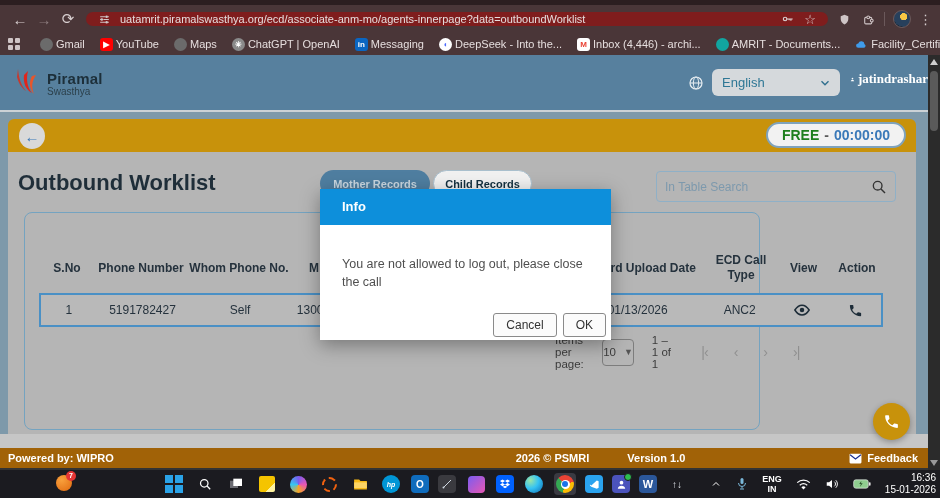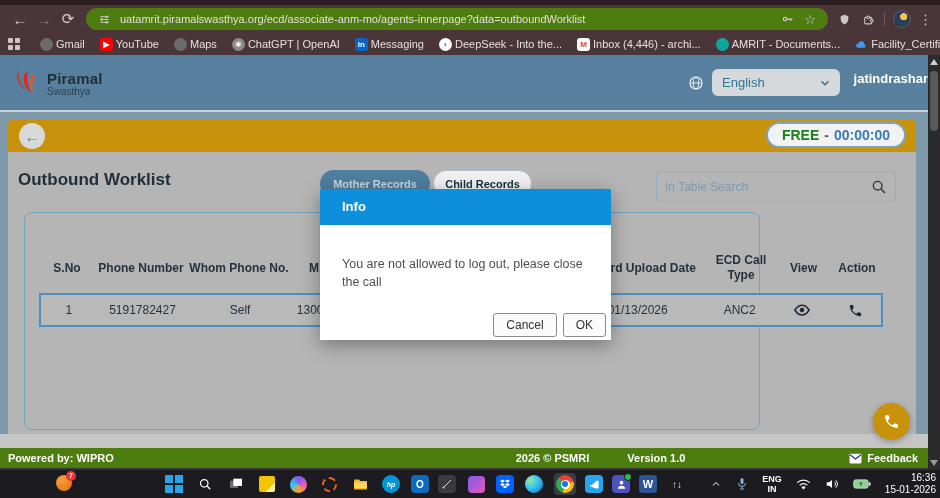--- a/index.html
+++ b/index.html
@@ -6,21 +6,21 @@
   body { font-family:"Liberation Sans", sans-serif; background:#000; }
   #screen { position:relative; width:940px; height:498px; overflow:hidden; background:#b5b5b5; }
   .abs { position:absolute; }
   svg { display:block; }
 
   
   .tabstrip { left:0; top:0; width:940px; height:5px; background:#2c1e20; }
   .toolbar { left:0; top:5px; width:940px; height:28px; background:#4a3638; display:flex; align-items:center; }
   .navbtn { color:#d8cfd0; font-size:15px; width:24px; text-align:center; cursor:pointer; }
   .navbtn.dim { color:#8d7c7e; }
-  .urlpill { height:22px; width:742px; margin-left:6px; background:#4d7c0f; border-radius:11px; display:flex; align-items:center; padding:0 10px; }
+  .urlpill { height:14px; width:742px; margin-left:6px; background:#7f1d1d; border-radius:11px; display:flex; align-items:center; padding:0 10px; }
   .urltext { color:#e6dede; font-size:11px; white-space:nowrap; overflow:hidden; flex:1; margin-left:8px; }
   .chromeic { width:16px; height:16px; display:inline-flex; align-items:center; justify-content:center; }
   .toolbar-right { display:flex; align-items:center; gap:8px; margin-left:8px; }
   .vsep { width:1px; height:14px; background:#6b595b; }
   .avatar { width:18px; height:18px; border-radius:50%; background:radial-gradient(circle at 60% 35%, #f5c644 0 25%, #27405c 26% 70%, #1a2a3a 71%); border:1px solid #6b595b; }
   .kebab { color:#d8cfd0; font-size:13px; }
 
   .bookmarks { left:0; top:33px; width:940px; height:22px; background:#4a3638; display:flex; align-items:center; padding:0 8px; }
   .bm { display:flex; align-items:center; gap:3px; margin-right:15px; cursor:pointer; }
   .bm-label { color:#e6dede; font-size:11px; white-space:nowrap; }
@@ -28,38 +28,38 @@
   .appsgrid { width:12px; height:12px; display:grid; grid-template-columns:5px 5px; grid-template-rows:5px 5px; gap:2px; margin-right:10px; }
   .appsgrid span { background:#cfc5c6; border-radius:1px; }
 
   
   .appheader { left:0; top:55px; width:940px; height:57px; background:#57809e; border-bottom:2px solid #ccd2d6; }
   .brandwrap { position:absolute; left:14px; top:12px; display:flex; align-items:center; gap:7px; }
   .brandtext b { display:block; color:#1d2f3a; font-size:15px; letter-spacing:.2px; }
   .brandtext i { display:block; color:#2b3f4a; font-size:10px; font-style:normal; margin-top:-1px; }
   .langbox { position:absolute; left:712px; top:14px; width:128px; height:27px; background:#d5d9dc; border-radius:6px; display:flex; align-items:center; padding:0 8px 0 10px; cursor:pointer; }
   .langbox span { color:#2e7795; font-size:13px; flex:1; }
-  .userwrap { position:absolute; left:850px; top:16px; width:78px; overflow:hidden; display:flex; align-items:center; gap:3px; }
+  .userwrap { position:absolute; left:850px; top:16px; width:78px; overflow:hidden; display:flex; align-items:center; gap:3px;font-family:Liberation Serif, serif; }
   .userwrap span { color:#fff; font-size:13px; font-weight:bold; white-space:nowrap; }
 
   
   .pagebg { left:0; top:112px; width:928px; height:322px; background:#7e99aa; }
   .band { left:0; top:434px; width:928px; height:14px; background:#c6c6c6; }
 
   
   .yellowbar { left:8px; top:119px; width:908px; height:33px; background:#c8920b; border-radius:6px 6px 0 0; }
   .backfab { position:absolute; left:11px; top:4px; width:26px; height:26px; border-radius:50%; background:#d9d9d9; color:#3a79b8; font-size:15px; font-weight:bold; display:flex; align-items:center; justify-content:center; cursor:pointer; }
   .freepill { position:absolute; right:10px; top:3px; height:26px; background:#f2f2f2; border:2px solid #7fa3bd; border-radius:14px; display:flex; align-items:center; padding:0 14px; font-size:14px; font-weight:bold; }
   .free-status { color:#1e7e1e; }
   .free-sep { color:#5a5a5a; margin:0 5px; }
   .free-timer { color:#3a79b8; }
 
   
   .content { left:8px; top:152px; width:908px; height:282px; background:#b5b5b5; }
-  .pagetitle { position:absolute; left:10px; top:18px; font-size:17px; font-weight:bold; color:#1f2e39; }
+  .pagetitle { position:absolute; left:10px; top:18px; font-size:22px; font-weight:bold; color:#1f2e39; }
   .tab { position:absolute; top:18px; height:27px; border-radius:14px; display:flex; align-items:center; justify-content:center; font-size:11px; font-weight:bold; cursor:pointer; }
   .tab-mother { left:312px; width:110px; background:#4f7ea0; color:#c9d6df; }
   .tab-child { left:425px; width:99px; background:#f1f1f1; color:#14303f; border:1px solid #a9bfcd; }
   .searchbox { position:absolute; left:648px; top:19px; width:240px; height:31px; border:1px solid #8fb0c7; border-radius:4px; display:flex; align-items:center; padding:0 8px; }
   .searchbox input { flex:1; border:none; background:transparent; outline:none; font-size:12px; color:#33505f; font-family:"Liberation Sans", sans-serif; }
   .searchbox input::placeholder { color:#7d99ad; opacity:1; }
 
   .panel { position:absolute; left:16px; top:60px; width:736px; height:218px; border:1px solid #74a3c0; border-radius:8px;padding-left:40px; }
   .trow { position:absolute; left:14px; width:844px; display:flex; }
   .theadrow { top:33px; height:44px; align-items:center; }
@@ -87,21 +87,21 @@
   
   .phonefab { left:873px; top:403px; width:37px; height:37px; border-radius:50%; background:#c8920b; display:flex; align-items:center; justify-content:center; z-index:20; cursor:pointer; box-shadow:0 2px 6px rgba(0,0,0,.3); }
 
   
   .scrollbar { left:928px; top:55px; width:12px; height:415px; background:#2b2b2b; z-index:40; }
   .sb-up { position:absolute; top:4px; left:2px; width:0; height:0; border-left:4px solid transparent; border-right:4px solid transparent; border-bottom:6px solid #cfcfcf; }
   .sb-down { position:absolute; bottom:4px; left:2px; width:0; height:0; border-left:4px solid transparent; border-right:4px solid transparent; border-top:6px solid #9a9a9a; }
   .sb-thumb { position:absolute; top:16px; left:2px; width:8px; height:60px; background:#5a5a5a; border-radius:4px; }
 
   
-  .appfooter { left:0; top:448px; width:928px; height:20px; background:#4d7c0f; color:#fff; font-size:11px; font-weight:bold; display:flex; align-items:center; z-index:35; }
+  .appfooter { left:0; top:448px; width:928px; height:20px; background:#a16207; color:#fff; font-size:11px; font-weight:bold; display:flex; align-items:center; z-index:35; }
   .f-powered { margin-left:8px; }
   .f-copy { margin-left:402px; }
   .f-version { margin-left:38px; }
   .f-feedback { margin-left:auto; margin-right:10px; display:flex; align-items:center; gap:5px; cursor:pointer; }
 
   .bottomline { left:0; top:468px; width:940px; height:2px; background:#333; }
 
   
   .taskbar { left:0; top:470px; width:940px; height:28px; background:#1b1b20; z-index:50; }
   .notif { position:absolute; left:56px; top:5px; width:16px; height:16px; border-radius:50%; background:radial-gradient(circle at 35% 30%, #f9a13d, #e06a10); cursor:pointer; }
@@ -318,20 +318,32 @@
               <circle cx="12" cy="12" r="3" fill="#1d2c38"></circle>
             </svg>
         </span>
         <span class="tc c7 iccell">
           <svg width="15" height="15" viewBox="0 0 24 24">
               <path d="M6.62 10.79c1.44 2.83 3.76 5.14 6.59 6.59l2.2-2.21c.27-.27.67-.36 1.02-.24 1.12.37 2.33.57 3.57.57.55 0 1 .45 1 1V20c0 .55-.45 1-1 1-9.39 0-17-7.61-17-17 0-.55.45-1 1-1h3.5c.55 0 1 .45 1 1 0 1.25.2 2.45.57 3.57.11.35.03.74-.25 1.02l-2.2 2.2z" fill="#1d2c38"></path>
             </svg>
         </span>
       </div>
 
+      <div class="pagerow">
+        <span>Items per page:</span>
+        <span class="pagesize">
+          <span>10</span>
+          <span class="caret">▼</span>
+        </span>
+        <span>1 – 1 of 1</span>
+        <span class="pnav">|‹</span>
+        <span class="pnav">‹</span>
+        <span class="pnav">›</span>
+        <span class="pnav">›|</span>
+      </div>
     </div>
   </div>
 
   <div class="abs modal">
     <div class="modal-head">Info</div>
     <div class="modal-msg">You are not allowed to log out, please close the call</div>
     <div class="modal-btns">
       <button class="mbtn">Cancel</button>
       <button class="mbtn">OK</button>
     </div>

